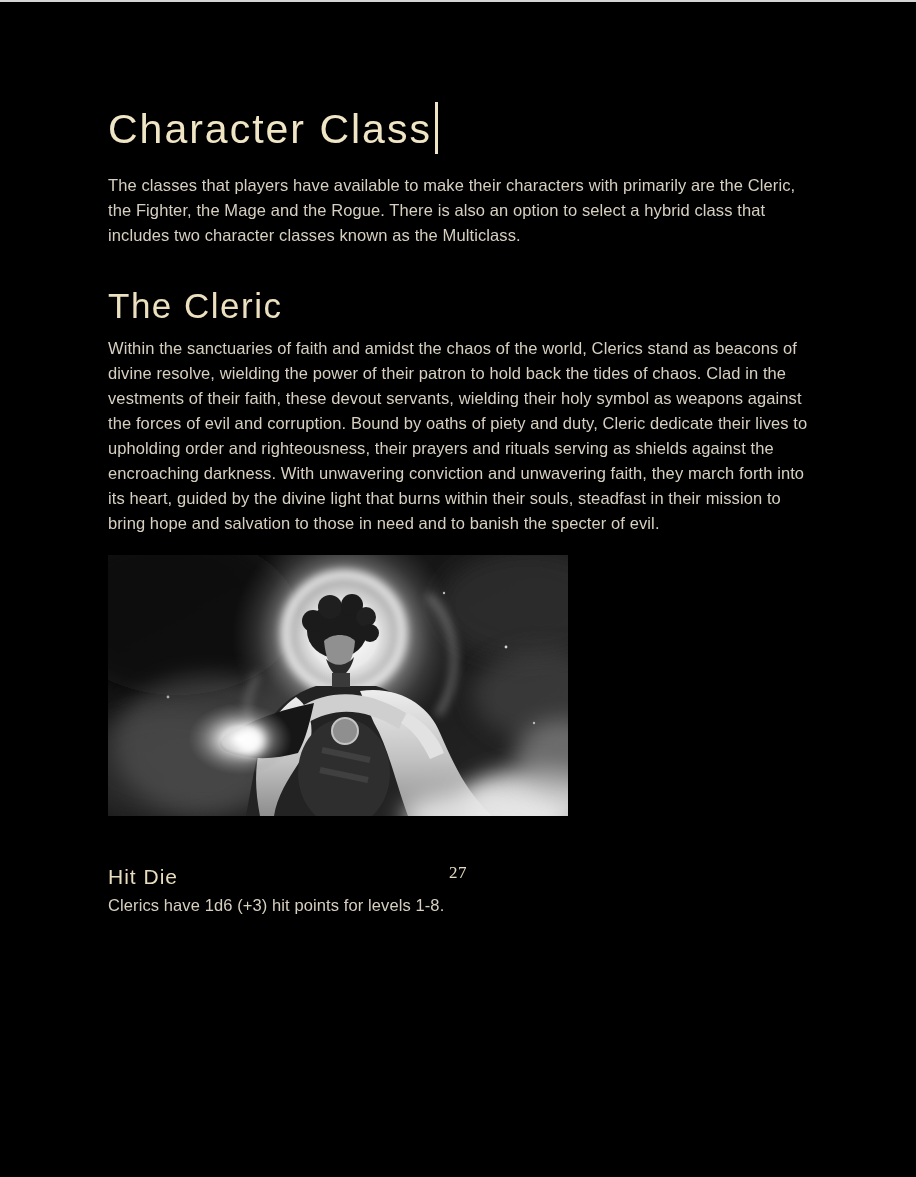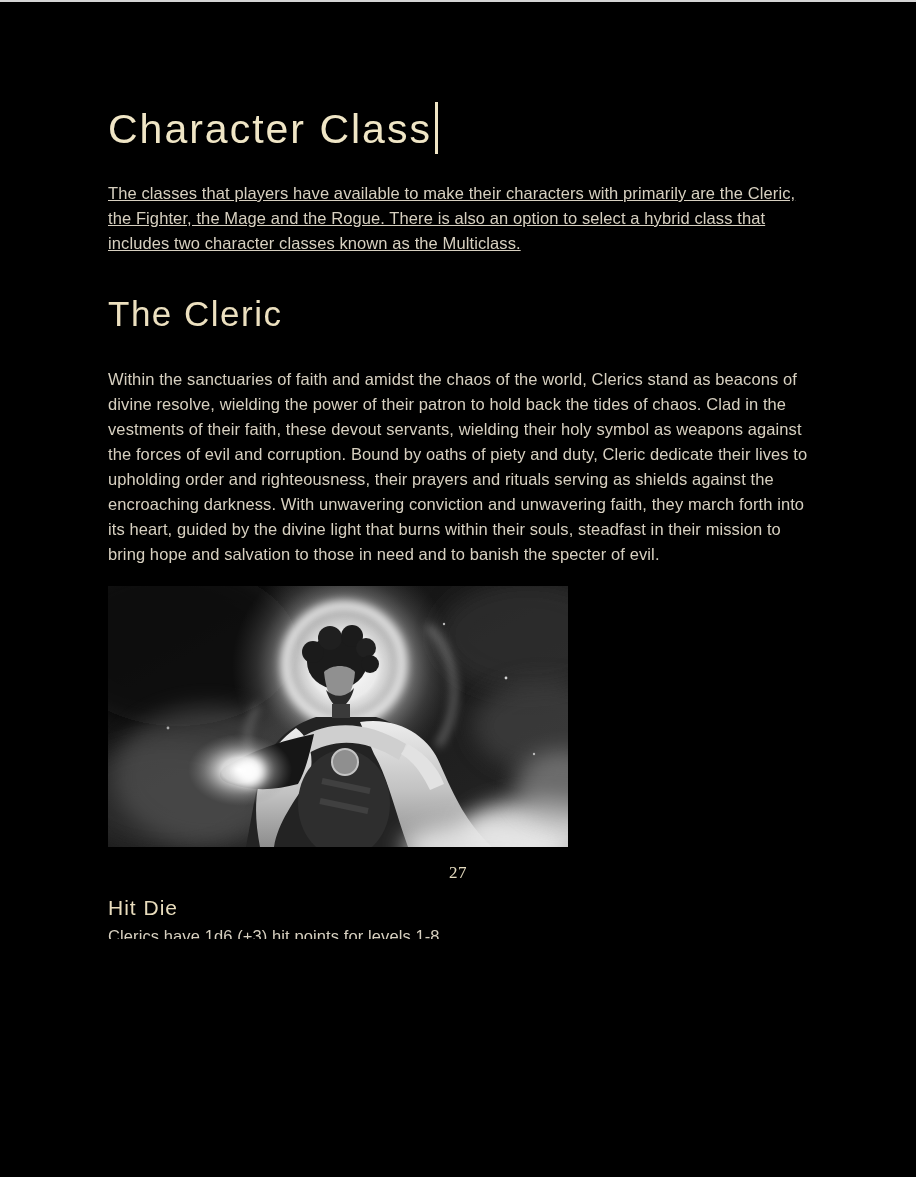--- a/index.html
+++ b/index.html
@@ -40,30 +40,30 @@
   }
   p.body {
     margin: 0;
     color: #d7d0c0;
     font-size: 16.5px;
     font-weight: 300;
     line-height: 25px;
     letter-spacing: 0.1px;
     max-width: 706px;
   }
-  p.intro { margin-top: 27px; text-decoration: underline; }
+  p.intro { margin-top: 19px; }
   h2.section-heading {
     margin: 37px 0 0 0;
     color: #ece0bf;
     font-size: 35px;
     font-weight: 300;
     letter-spacing: 1.5px;
     line-height: 1.2;
   }
-  h2.section-heading + p.body { margin-top: 32px; }
+  h2.section-heading + p.body { margin-top: 9px; }
   figure.illustration {
     margin: 19px 0 0 0;
     width: 460px;
     height: 261px;
     padding: 0;
     background: #101010;
   }
   figure.illustration svg { display: block; width: 460px; height: 261px; }
   h3.sub-heading {
     margin: 48px 0 0 0;

